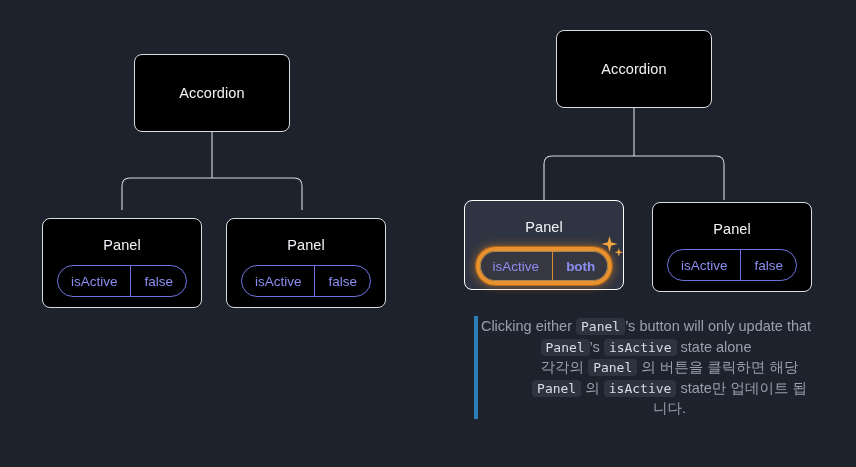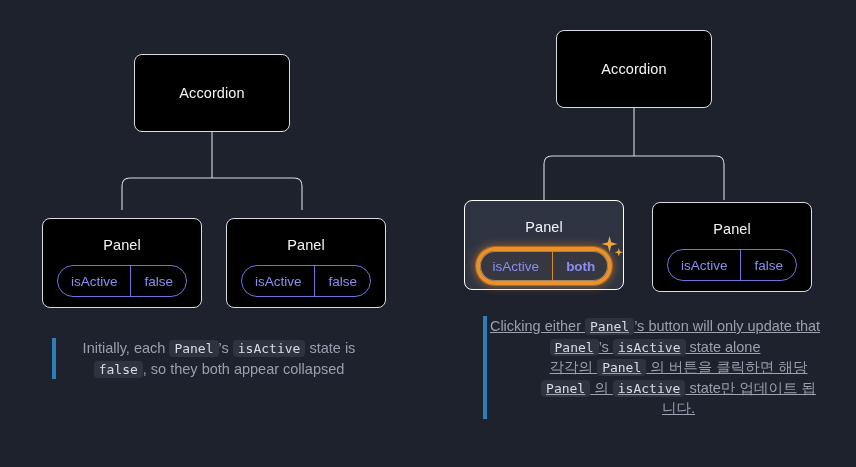--- a/index.html
+++ b/index.html
@@ -170,21 +170,20 @@
 
     <div class="node panel-box" style="left:226px; top:218px;">
       <span class="node-title">Panel</span>
       <div class="pill">
         <span class="seg key">isActive</span>
         <span class="seg val">false</span>
       </div>
     </div>
 
     <div class="caption" style="left:52px; top:338px; width:330px;">
-      <div class="en">Initially, each <code>Panel</code>’s <code>isActive</code> state is <code>false</code>, so they both appear collapsed</div>
     </div>
   </div>
 
   <div class="half">
 
     <div class="node root" style="left:128px; top:30px;">
       <span class="node-title">Accordion</span>
     </div>
 
     <svg class="conn" style="left:16px; top:108px;" width="400" height="100">
@@ -207,18 +206,18 @@
     </div>
 
     <div class="node panel-box" style="left:224px; top:202px;">
       <span class="node-title">Panel</span>
       <div class="pill">
         <span class="seg key">isActive</span>
         <span class="seg val">false</span>
       </div>
     </div>
 
-    <div class="caption" style="left:55px; top:316px; width:340px;text-decoration:underline;">
+    <div class="caption" style="left:46px; top:316px; width:340px;">
       <div class="en">Clicking either <code>Panel</code>’s button will only update that <code>Panel</code>’s <code>isActive</code> state alone</div>
       <div class="ko">각각의 <code>Panel</code> 의 버튼을 클릭하면 해당 <code>Panel</code> 의 <code>isActive</code> state만 업데이트 됩니다.</div>
     </div>
   </div>
 </div>
 
 </body></html>

